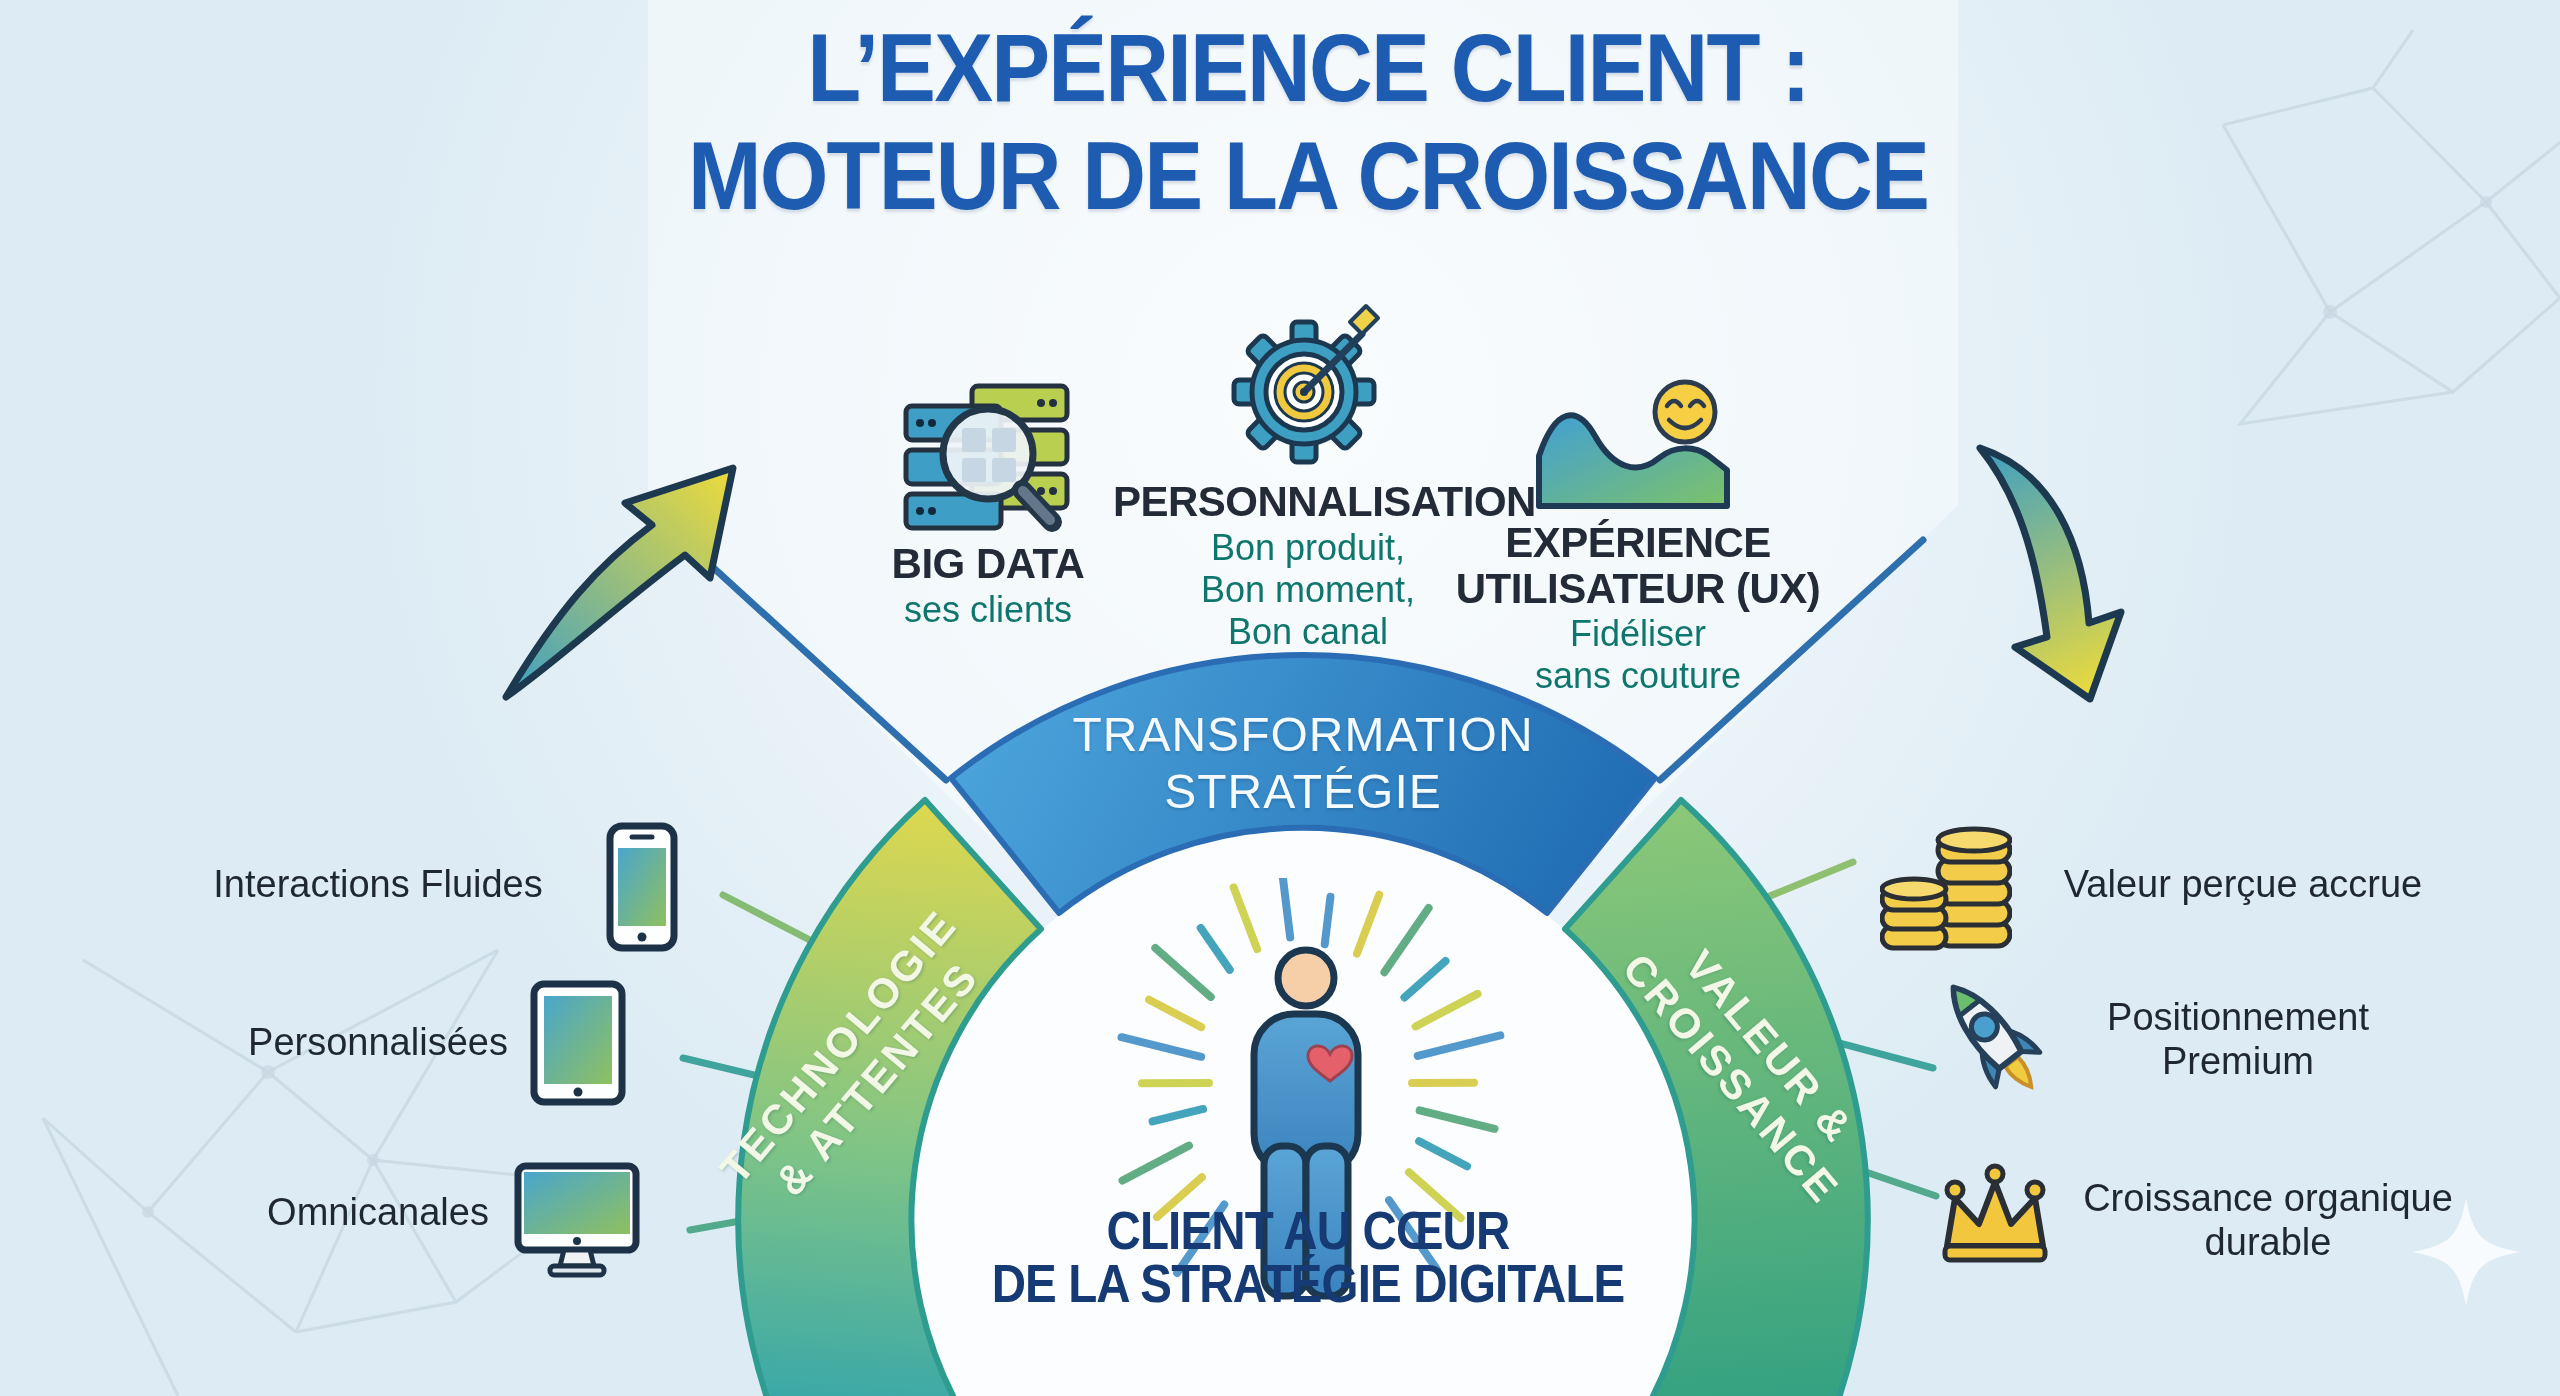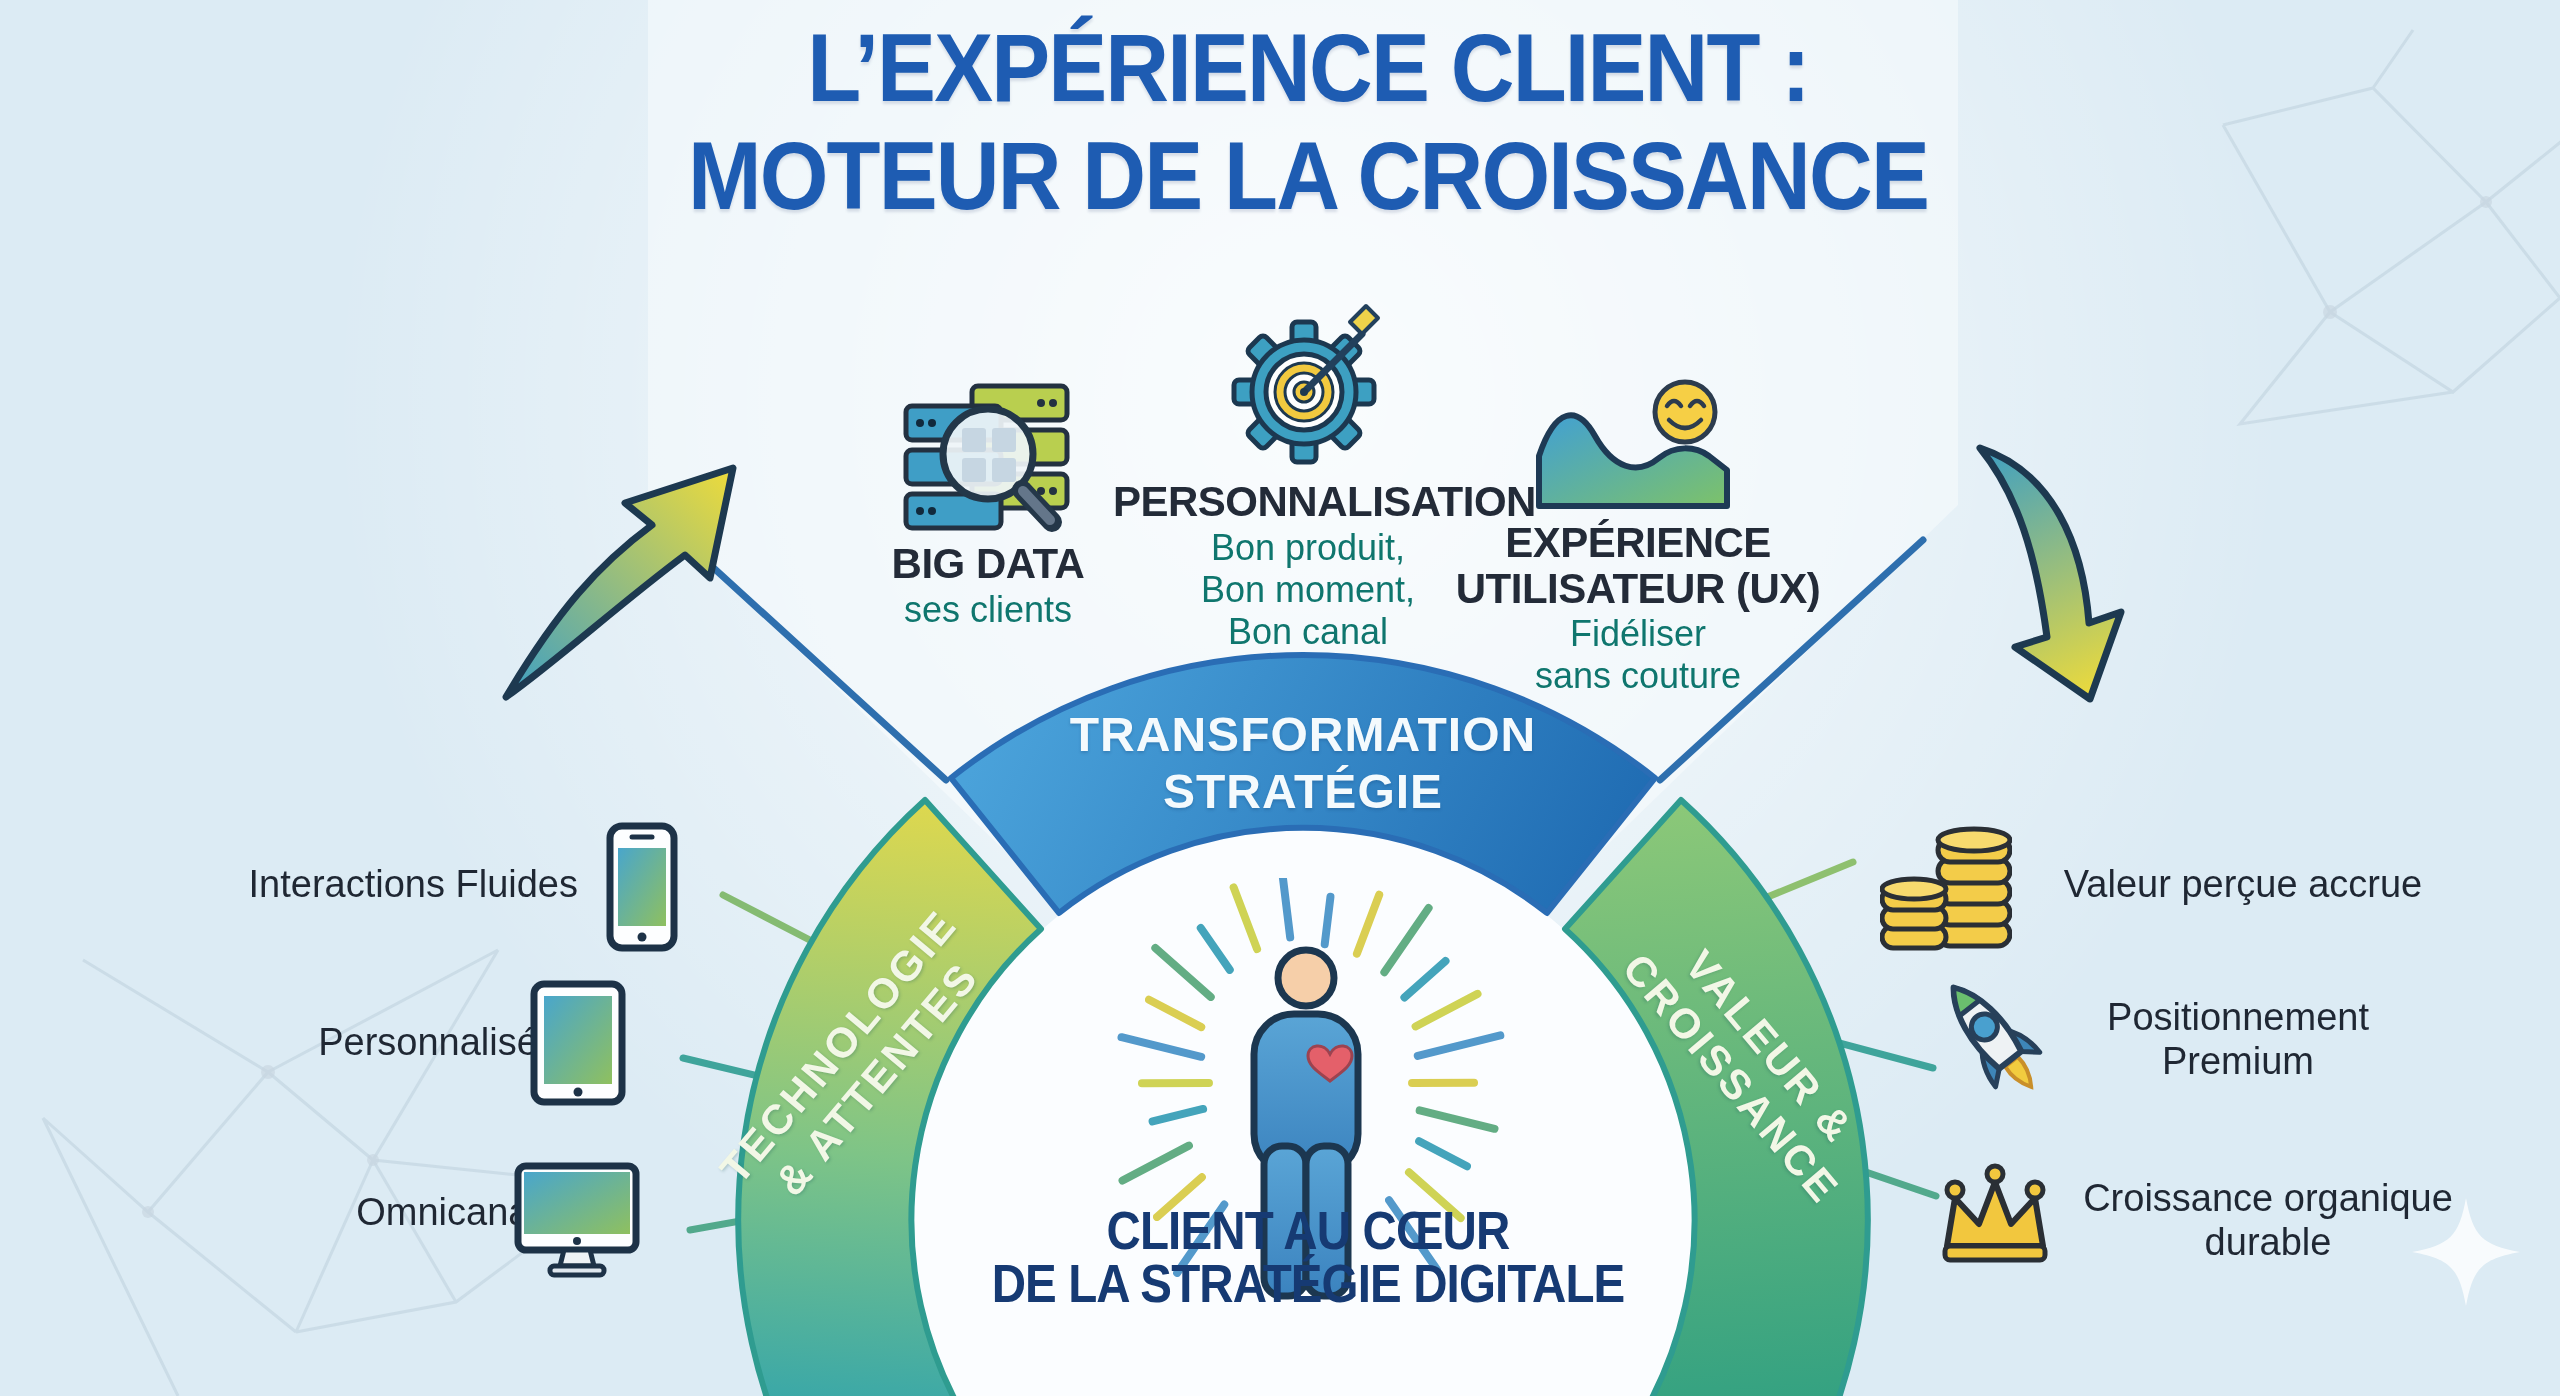--- a/index.html
+++ b/index.html
@@ -13,35 +13,35 @@
     font-weight:800;font-size:96px;line-height:104px;color:#1e5cb2;
     letter-spacing:-2px;transform:scaleX(.92);
     text-shadow:0 3px 3px rgba(25,50,100,.14);}
   #title1{top:16px;} #title2{top:124px;}
 
   .driver{position:absolute;text-align:center;color:#232b38;}
   .driver .head{font-weight:700;font-size:42px;line-height:48px;letter-spacing:-.5px;}
   .driver .sub{font-weight:500;font-size:36px;line-height:40px;color:#0f766e;margin-top:2px;}
 
   .arc-label{position:absolute;left:975px;top:706px;width:600px;text-align:center;
-    color:#f4fafd;font-weight:700;font-size:48px;line-height:57px;letter-spacing:1px;
+    color:#f4fafd;font-weight:400;font-size:48px;line-height:57px;letter-spacing:1px;
     text-shadow:0 2px 3px rgba(15,60,110,.25);}
 
   .caption{position:absolute;left:880px;top:1204px;width:800px;text-align:center;
     color:#163a73;font-weight:800;font-size:54px;line-height:53px;letter-spacing:-1px;
     transform:scaleX(.88);}
 
   .band-label{position:absolute;width:400px;text-align:center;color:#f2f7e6;
     font-weight:700;font-size:42px;line-height:50px;letter-spacing:3px;
     text-shadow:0 2px 3px rgba(30,90,90,.25);}
   #band-left{left:630px;top:1013px;transform:rotate(-50deg);}
   #band-right{left:1522px;top:1013px;transform:rotate(50deg);}
 
   .side-label{position:absolute;font-weight:500;font-size:38px;line-height:44px;color:#1f2733;text-align:center;}
-  .side-label.right-align{text-align:right;}
+  .side-label.right-align{text-align:center;}
 </style>
 </head>
 <body>
 
 <div class="stage">
 
   <svg class="abs" style="left:0;top:0" width="2560" height="1396" viewBox="0 0 2560 1396">
     <defs>
       <radialGradient id="glow" gradientUnits="userSpaceOnUse" cx="1280" cy="400" r="980">
         <stop offset="0" stop-color="#ffffff" stop-opacity=".9"></stop>

